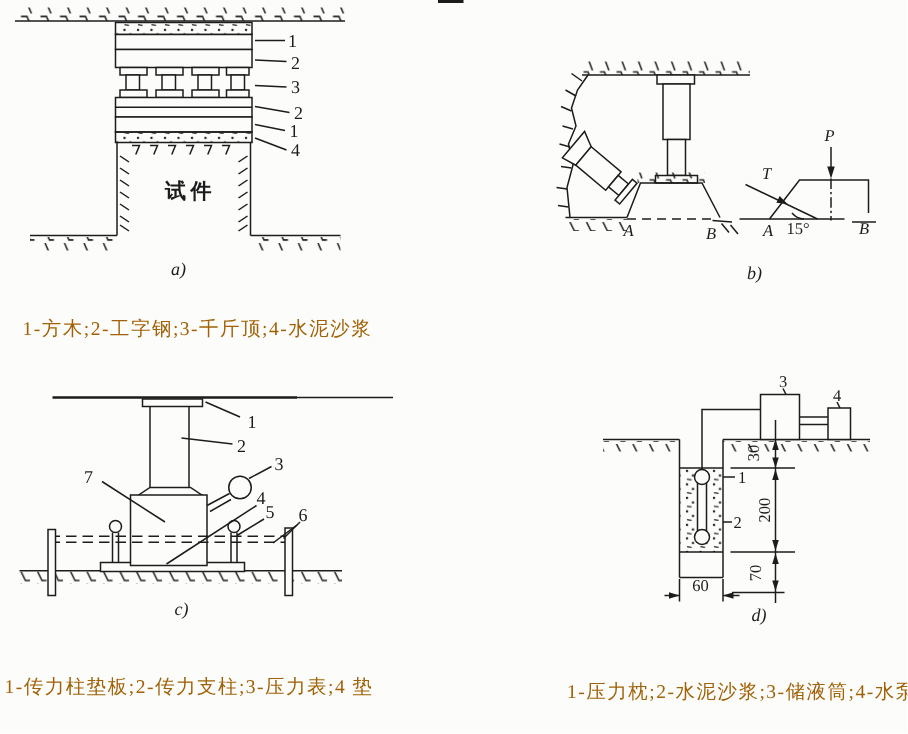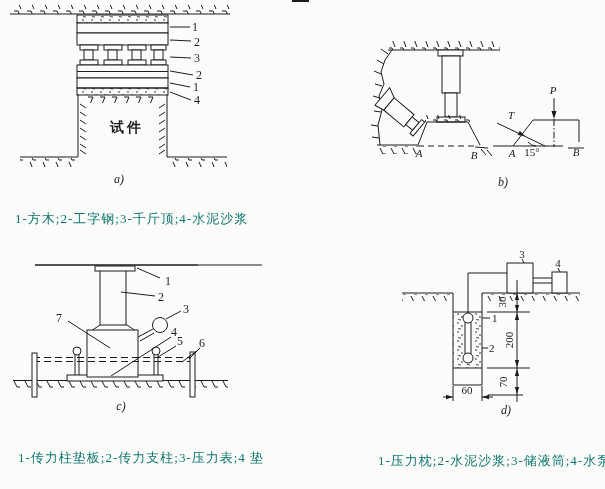--- a/index.html
+++ b/index.html
@@ -1,19 +1,19 @@
 <!DOCTYPE html>
 <html><head>
 <meta charset="utf-8">
 <style>
   html,body{margin:0;padding:0;background:#ffffff;}
   .page{position:relative;width:605px;height:489px;background:#fcfcfb;overflow:hidden;
         font-family:"Liberation Serif", serif;color:#1c1c1c;}
   .fig{position:absolute;}
-  .cap{position:absolute;font-size:13px;letter-spacing:1px;color:#0f766e;white-space:nowrap;}
+  .cap{position:absolute;font-size:13px;letter-spacing:1px;color:#a16207;white-space:nowrap;}
   .topmark{position:absolute;left:292px;top:0;width:17px;height:2px;background:#1c1c1c;}
   svg{display:block;}
   svg text{font-family:"Liberation Serif", serif;fill:#1c1c1c;}
   .num{font-size:12px;}
   .small{font-size:11px;}
   .ital{font-style:italic;}
   .spec{font-size:14px;font-weight:bold;letter-spacing:3px;}
   .sub{font-size:12px;font-style:italic;}
   .ln{stroke:#1c1c1c;stroke-width:1;fill:none;}
   .ln2{stroke:#1c1c1c;stroke-width:1.6;fill:none;}
@@ -322,17 +322,17 @@
       <line class="ln" x1="183" y1="28" x2="185" y2="32"></line>
     </g>
     <text class="small" x="117" y="82">1</text>
     <text class="small" x="114" y="112">2</text>
     <text class="small" x="147" y="18" text-anchor="middle">3</text>
     <text class="small" x="183" y="27" text-anchor="middle">4</text>
     <text class="sub" x="131" y="174" text-anchor="middle">d)</text>
   </svg>
 
   <div class="cap" style="left:15px;top:210px">1-方木;2-工字钢;3-千斤顶;4-水泥沙浆</div>
-  <div class="cap" style="left:18px;top:448px;line-height:19px">
+  <div class="cap" style="left:3px;top:448px;line-height:19px">
     <div>1-传力柱垫板;2-传力支柱;3-压力表;4 垫</div>
   </div>
   <div class="cap" style="left:378px;top:452px">1-压力枕;2-水泥沙浆;3-储液筒;4-水泵</div>
 </div>
 
 </body></html>

